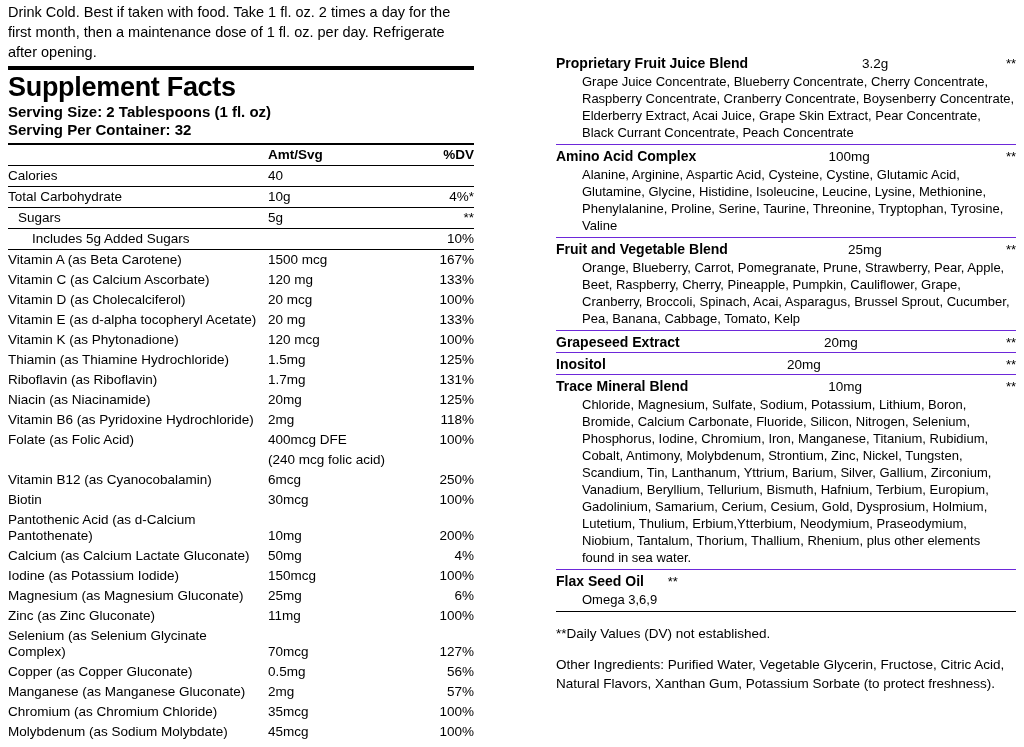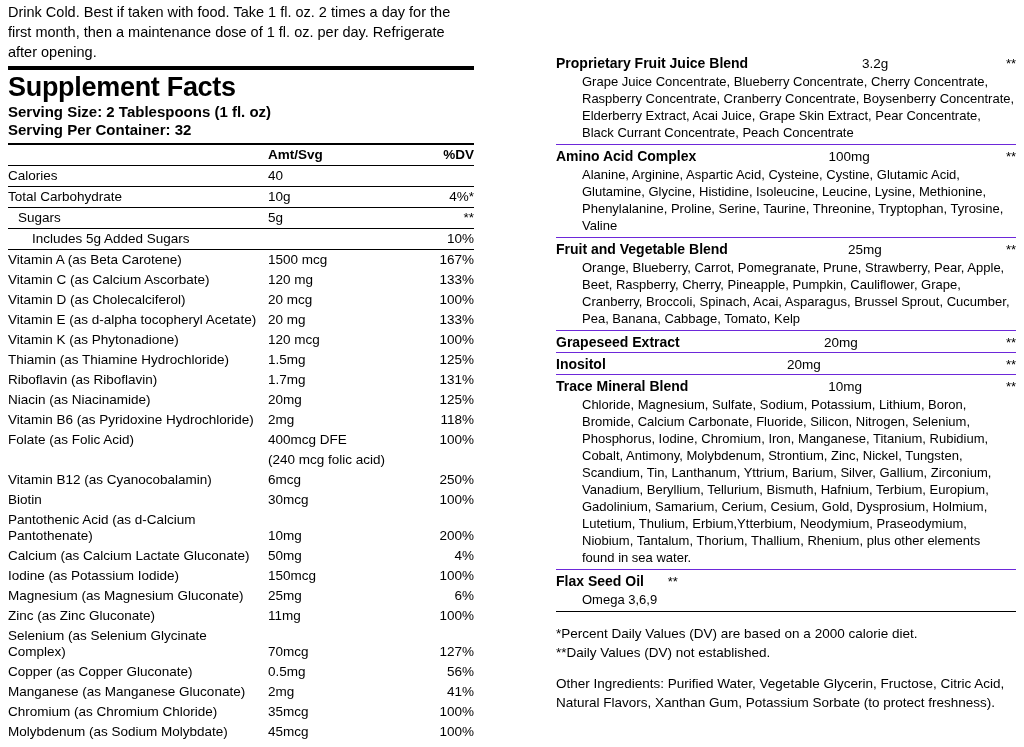--- a/index.html
+++ b/index.html
@@ -275,21 +275,21 @@
           <td class="col-dv">127%</td>
         </tr>
         <tr>
           <td class="col-name">Copper (as Copper Gluconate)</td>
           <td class="col-amt">0.5mg</td>
           <td class="col-dv">56%</td>
         </tr>
         <tr>
           <td class="col-name">Manganese (as Manganese Gluconate)</td>
           <td class="col-amt">2mg</td>
-          <td class="col-dv">41%</td>
+          <td class="col-dv">57%</td>
         </tr>
         <tr>
           <td class="col-name">Chromium (as Chromium Chloride)</td>
           <td class="col-amt">35mcg</td>
           <td class="col-dv">100%</td>
         </tr>
         <tr>
           <td class="col-name">Molybdenum (as Sodium Molybdate)</td>
           <td class="col-amt">45mcg</td>
           <td class="col-dv">100%</td>
@@ -362,20 +362,19 @@
       <div class="blend-head">
         <span class="blend-name">Flax Seed Oil</span>
         <span class="blend-dv">**</span>
       </div>
       <div class="blend-body">Omega 3,6,9</div>
     </div>
 
     <div class="rule-thin"></div>
 
     <div class="footnotes">
-      <div>*Percent Daily Values (DV) are based on a 2000 calorie diet.</div>
       <div>**Daily Values (DV) not established.</div>
     </div>
 
     <div class="other-ing">Other Ingredients: Purified Water, Vegetable Glycerin, Fructose, Citric Acid, Natural Flavors, Xanthan Gum, Potassium Sorbate (to protect freshness).</div>
   </div>
 
 </div>
 
 </body></html>

